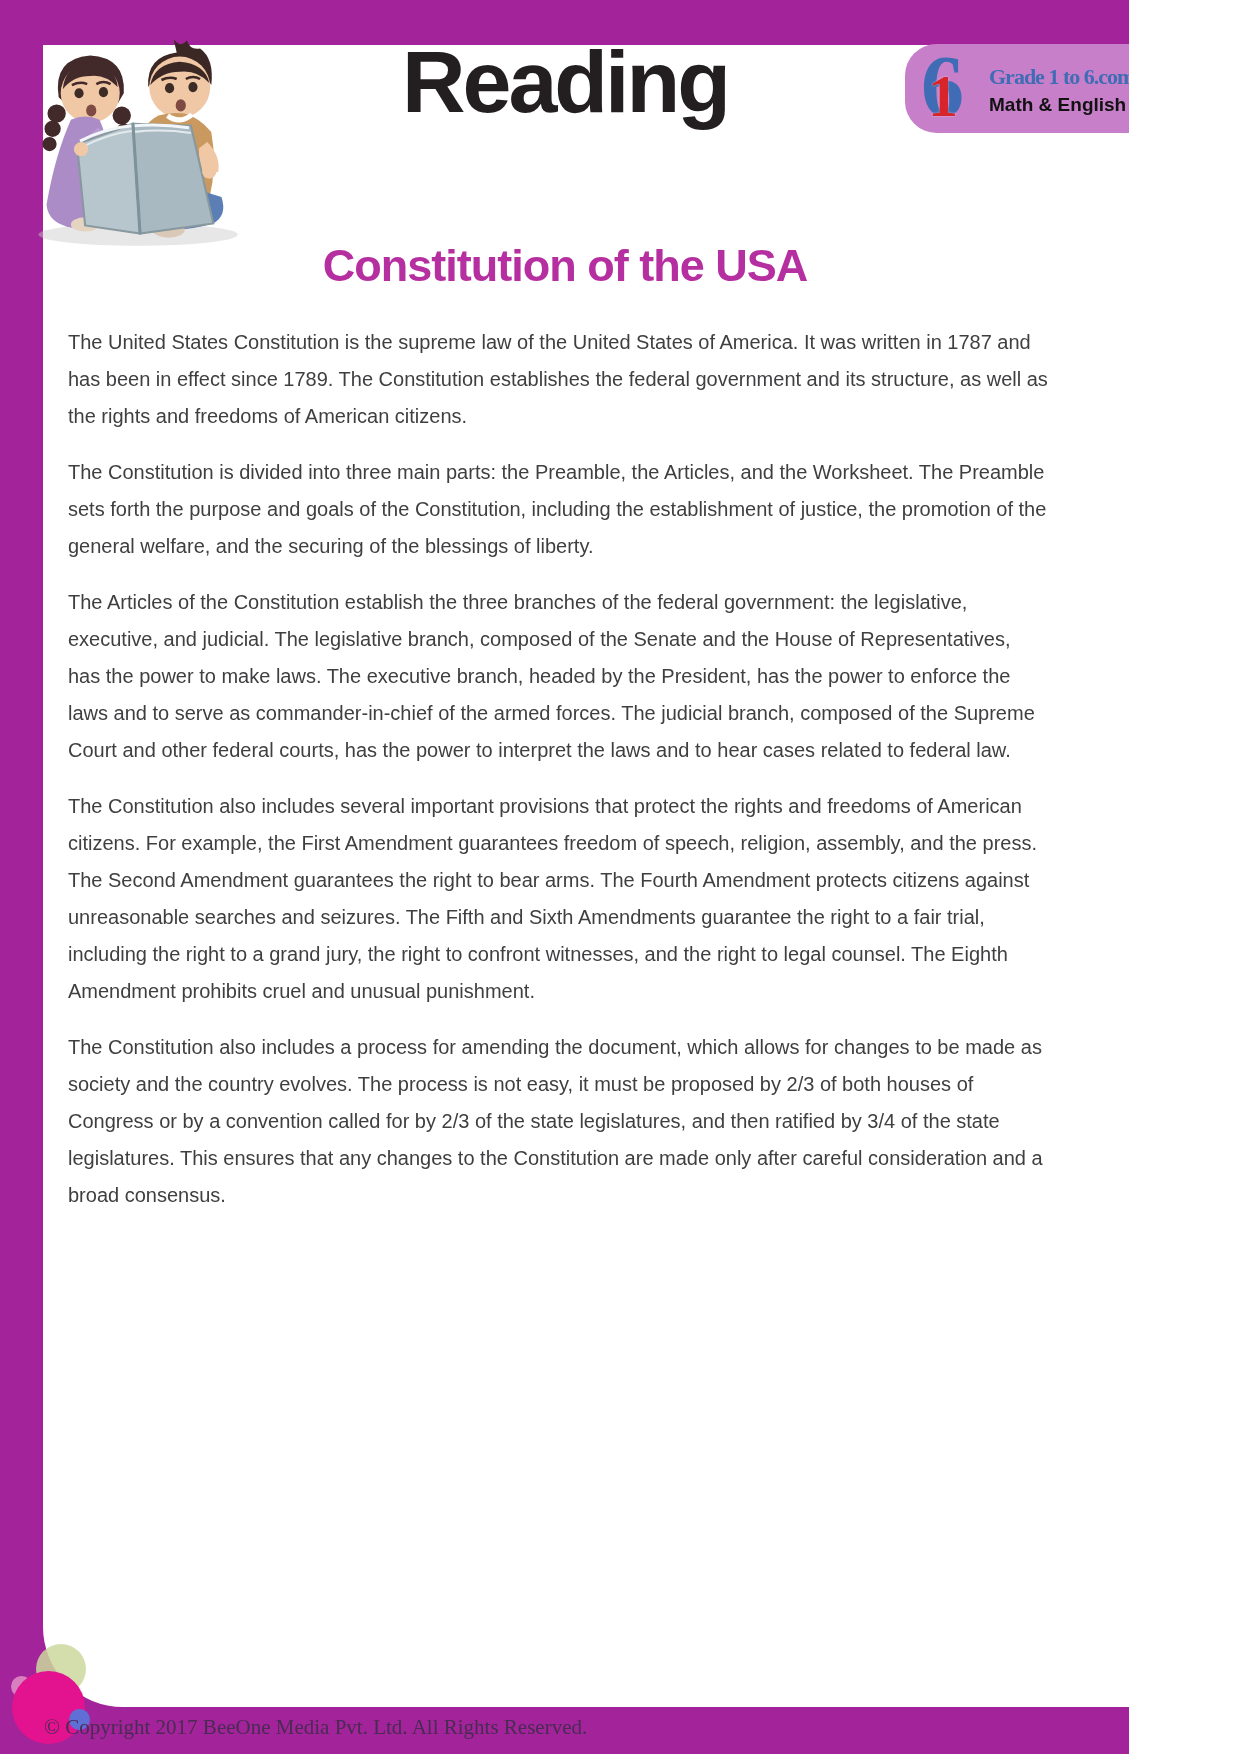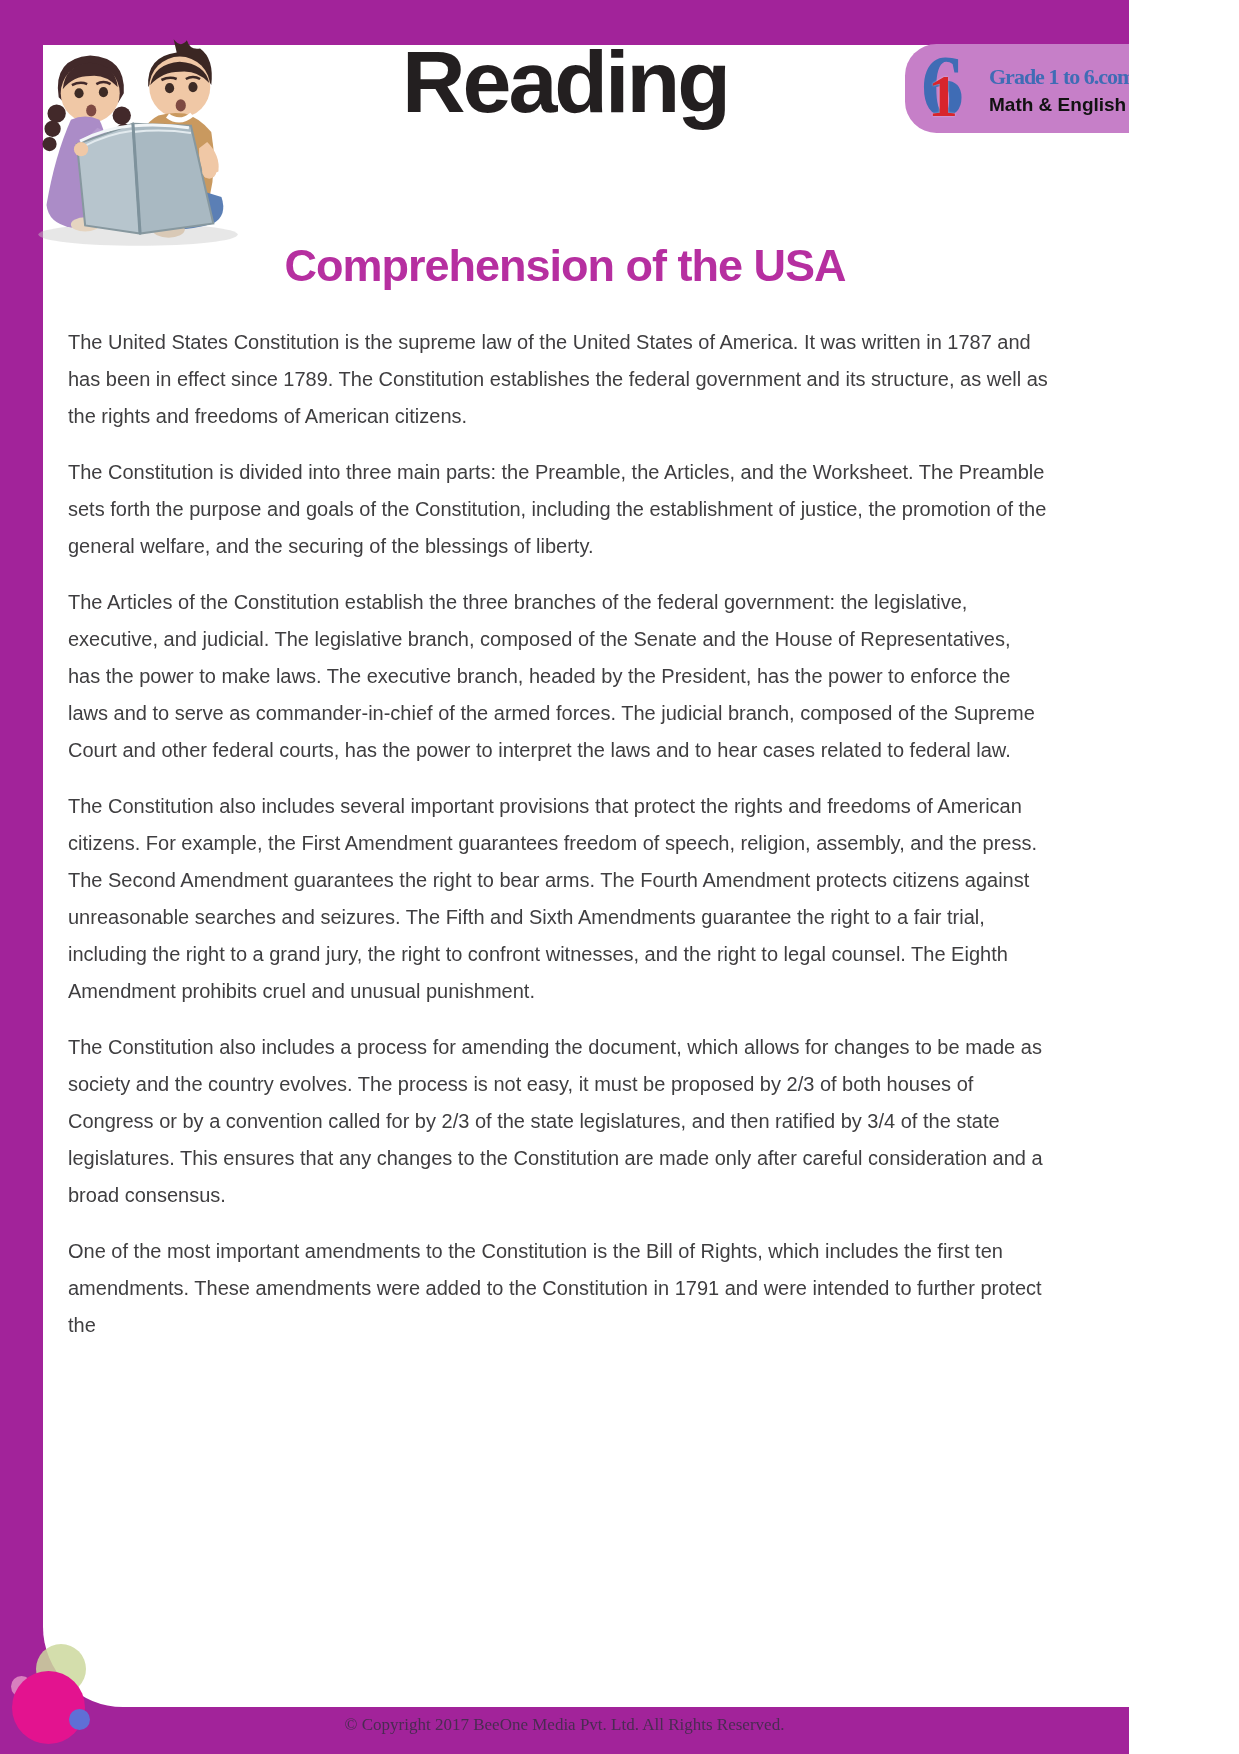--- a/index.html
+++ b/index.html
@@ -73,23 +73,24 @@
   .article{
     position:absolute;left:68px;top:324px;width:980px;height:1372px;
     overflow:hidden;z-index:4;
     font-size:20px;line-height:37px;letter-spacing:0;
     color:var(--body-text,#3f3e40);
   }
   .article p{margin:0 0 19px 0;}
   
   .footer{
     position:absolute;left:0;top:1715px;width:100%;
-    text-align:center;z-index:4;
-    font-family:"Liberation Serif",serif;font-size:17px;
+    z-index:4;
+    font-family:"Liberation Serif",serif;font-size:21px;
     color:var(--footer-text,#4a2b52);
+    padding-left:44px;
   }
 </style>
 </head>
 <body>
 
 <div class="page">
 
   <div class="content"></div>
 
   <svg class="kids" viewBox="0 0 232 222" aria-hidden="true">
@@ -154,26 +155,25 @@
   </div>
 
   <div class="circle c-tr-purple"></div>
   <div class="circle c-tr-pink"></div>
   <div class="circle c-tr-mauve"></div>
   <div class="circle c-bl-olive"></div>
   <div class="circle c-bl-lightpink"></div>
   <div class="circle c-bl-magenta"></div>
   <div class="circle c-bl-blue"></div>
 
-  <div class="subtitle">Comprehension of the USA</div>
+  <div class="subtitle">Constitution of the USA</div>
 
   <div class="article">
     <p>The United States Constitution is the supreme law of the United States of America. It was written in 1787 and has been in effect since 1789. The Constitution establishes the federal government and its structure, as well as the rights and freedoms of American citizens.</p>
     <p>The Constitution is divided into three main parts: the Preamble, the Articles, and the Worksheet. The Preamble sets forth the purpose and goals of the Constitution, including the establishment of justice, the promotion of the general welfare, and the securing of the blessings of liberty.</p>
     <p>The Articles of the Constitution establish the three branches of the federal government: the legislative, executive, and judicial. The legislative branch, composed of the Senate and the House of Representatives, has the power to make laws. The executive branch, headed by the President, has the power to enforce the laws and to serve as commander-in-chief of the armed forces. The judicial branch, composed of the Supreme Court and other federal courts, has the power to interpret the laws and to hear cases related to federal law.</p>
     <p>The Constitution also includes several important provisions that protect the rights and freedoms of American citizens. For example, the First Amendment guarantees freedom of speech, religion, assembly, and the press. The Second Amendment guarantees the right to bear arms. The Fourth Amendment protects citizens against unreasonable searches and seizures. The Fifth and Sixth Amendments guarantee the right to a fair trial, including the right to a grand jury, the right to confront witnesses, and the right to legal counsel. The Eighth Amendment prohibits cruel and unusual punishment.</p>
     <p>The Constitution also includes a process for amending the document, which allows for changes to be made as society and the country evolves. The process is not easy, it must be proposed by 2/3 of both houses of Congress or by a convention called for by 2/3 of the state legislatures, and then ratified by 3/4 of the state legislatures. This ensures that any changes to the Constitution are made only after careful consideration and a broad consensus.</p>
-    <p>One of the most important amendments to the Constitution is the Bill of Rights, which includes the first ten amendments. These amendments were added to the Constitution in 1791 and were intended to further protect the</p>
   </div>
 
   <div class="footer">© Copyright 2017 BeeOne Media Pvt. Ltd. All Rights Reserved.</div>
 
 </div>
 
 </body></html>

